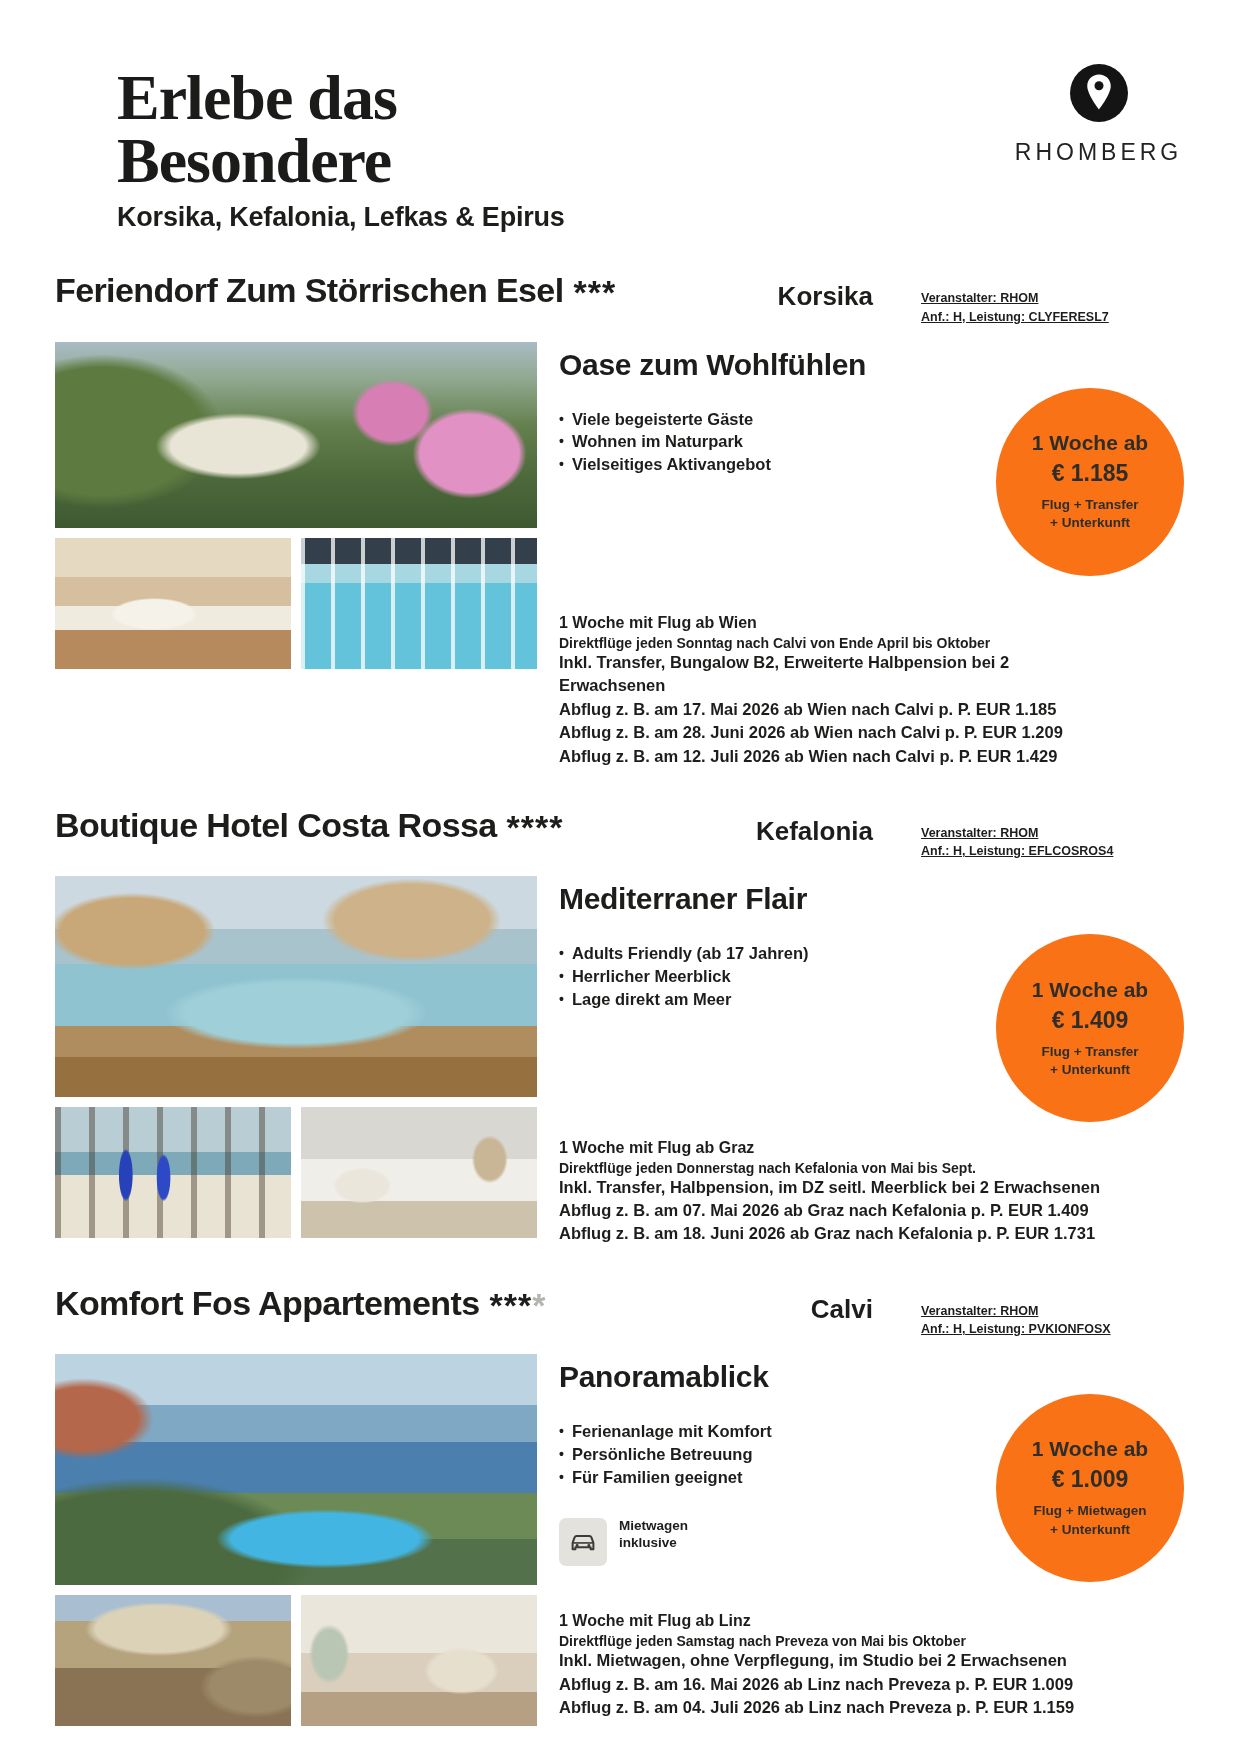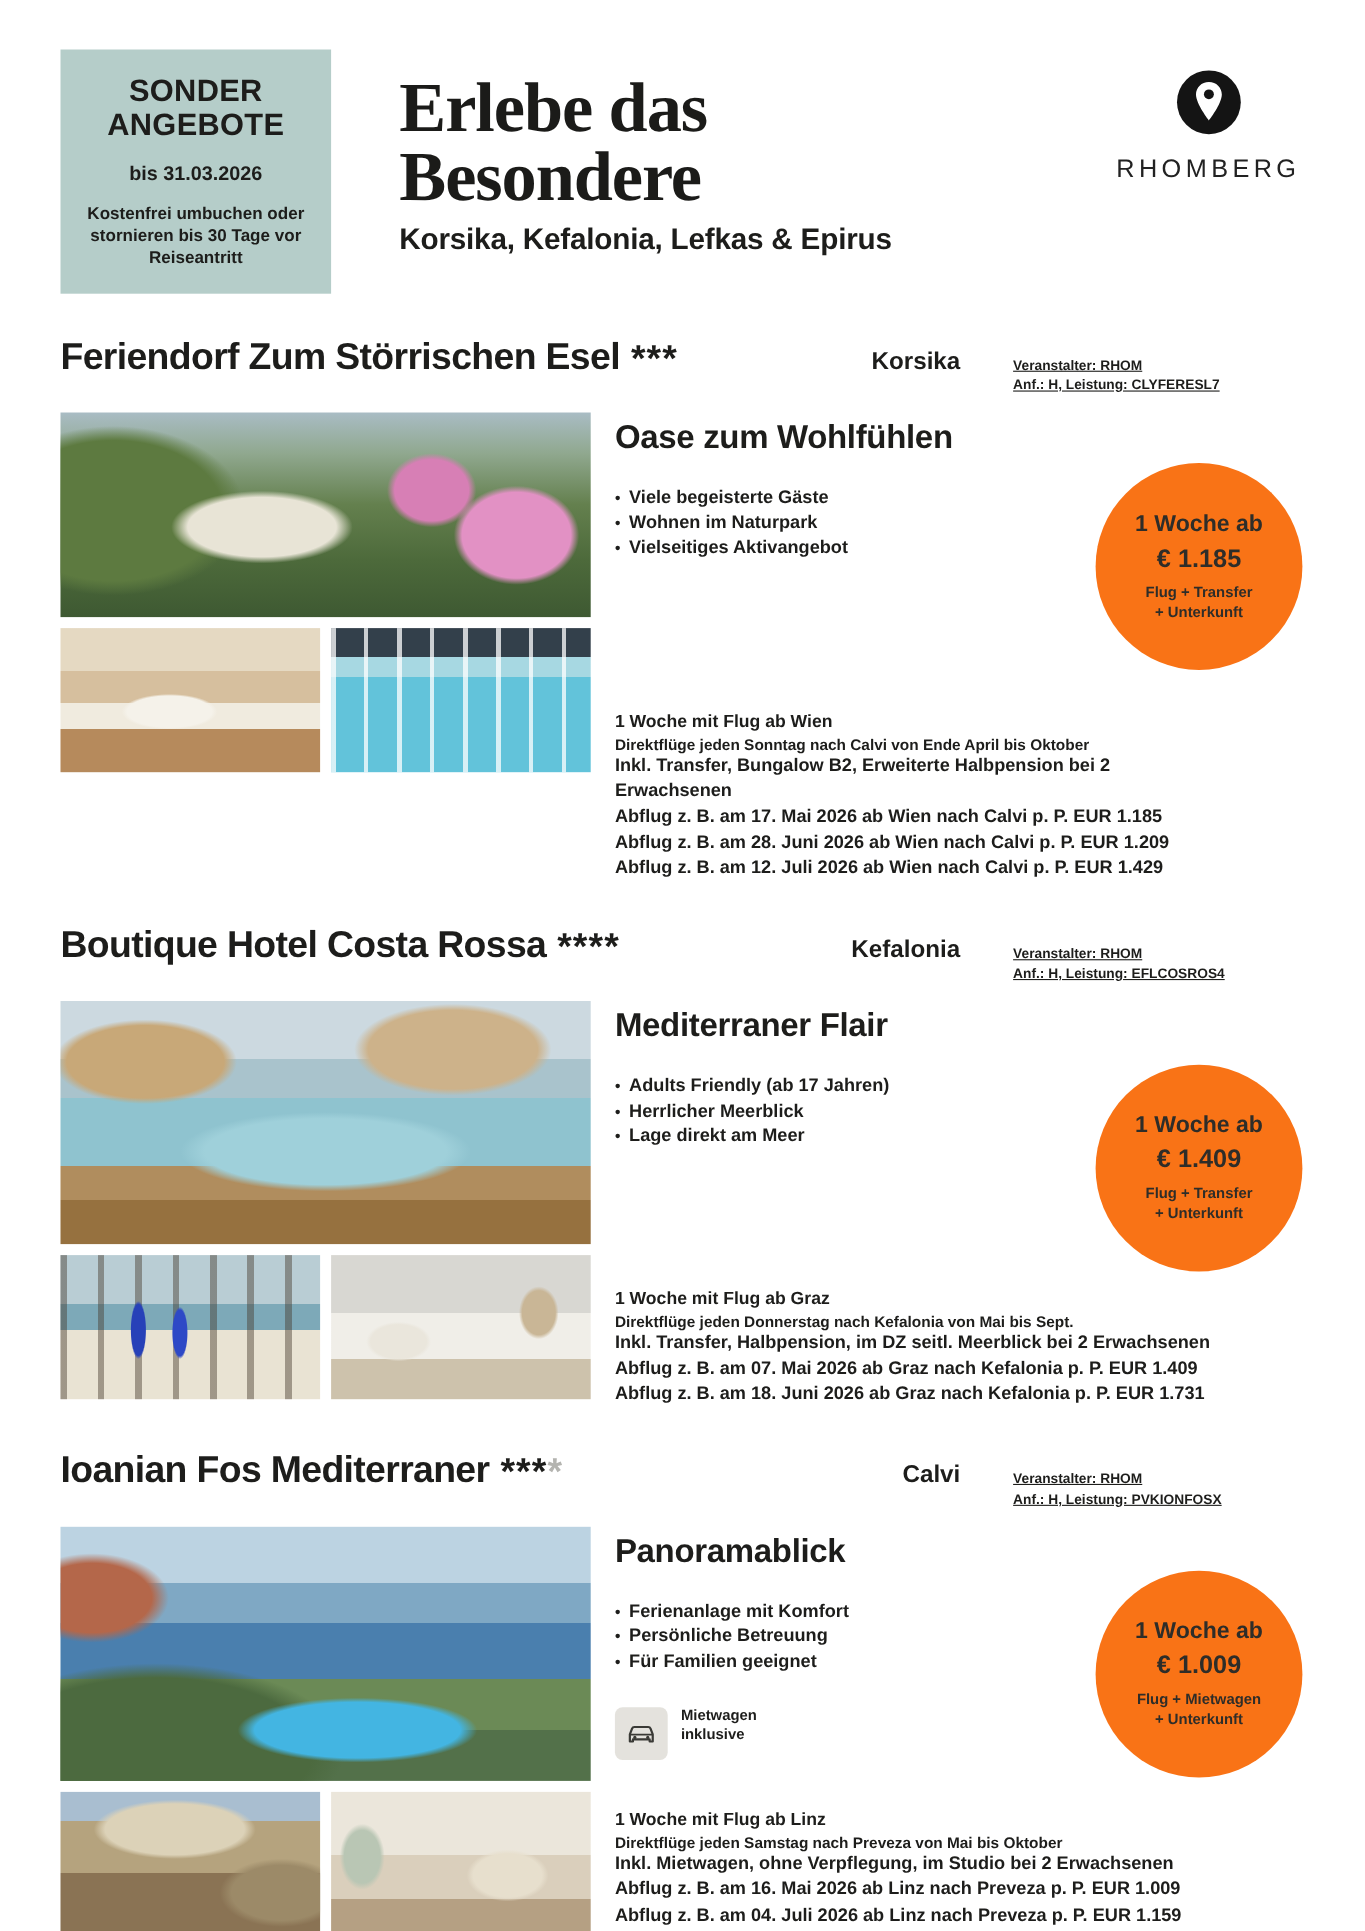--- a/index.html
+++ b/index.html
@@ -32,21 +32,21 @@
 
   .brand { width:175px; flex:none; display:flex; flex-direction:column; align-items:center; padding-top:18px; margin-left:10px; }
   .brand-name { font-size:23px; font-weight:500; letter-spacing:4px; margin-top:12px; color:#222; }
 
   
   .section { margin-top:40px; }
   .sec-header { display:flex; align-items:flex-start; }
   .hotel-name { font-size:34px; font-weight:900; letter-spacing:-.6px; line-height:1.05; white-space:nowrap; }
   .stars { font-size:34px; font-weight:900; margin-left:10px; letter-spacing:1px; }
   .star-muted { color:#b4b4b0; }
-  .region { font-size:22px; font-weight:800; margin-left:auto; margin-top:8px; white-space:nowrap; }
+  .region { font-size:26px; font-weight:800; margin-left:auto; margin-top:8px; white-space:nowrap; }
   .meta { width:265px; flex:none; margin-left:48px; margin-top:16px;text-decoration:underline; }
   .meta div { font-size:12.5px; font-weight:700; line-height:1.45; }
 
   .sec-body { display:flex; margin-top:16px; }
   .photos { width:482px; flex:none; }
   .photo-large { width:482px; border:0; }
   .photo-row { display:flex; gap:10px; margin-top:10px; }
   .photo-small { width:236px; height:131px; }
 
   .offer-right { flex:1; margin-left:22px; position:relative; min-height:330px; }
@@ -113,25 +113,20 @@
     linear-gradient(180deg, #a9bed0 0 20%, #b5a37e 20% 56%, #8a7354 56% 100%); }
   .p3c { background:
     radial-gradient(60px 38px at 68% 58%, #e7dfcd 0 52%, rgba(0,0,0,0) 62%),
     radial-gradient(34px 50px at 12% 45%, #b9c6b4 0 48%, rgba(0,0,0,0) 60%),
     linear-gradient(180deg, #ebe6db 0 44%, #dacfbc 44% 74%, #b5a083 74% 100%); }
 </style>
 </head>
 <body>
 
 <header class="hdr">
-  <div class="badge">
-    <div class="badge-title" style="max-width:200px;">SONDER ANGEBOTE</div>
-    <div class="badge-until">bis 31.03.2026</div>
-    <div class="badge-note">Kostenfrei umbuchen oder stornieren bis 30 Tage vor Reiseantritt</div>
-  </div>
 
   <div class="hdr-mid">
     <div class="page-title">
       <div>Erlebe das</div>
       <div>Besondere</div>
     </div>
     <div class="page-subtitle">Korsika, Kefalonia, Lefkas &amp; Epirus</div>
   </div>
 
   <div class="brand">
@@ -256,21 +251,21 @@
         <div class="details-line">Inkl. Transfer, Halbpension, im DZ seitl. Meerblick bei 2 Erwachsenen</div>
         <div class="details-line">Abflug z. B. am 07. Mai 2026 ab Graz nach Kefalonia p. P. EUR 1.409</div>
         <div class="details-line">Abflug z. B. am 18. Juni 2026 ab Graz nach Kefalonia p. P. EUR 1.731</div>
       </div>
     </div>
   </div>
 </section>
 
 <section class="section">
   <div class="sec-header">
-    <span class="hotel-name">Ioanian Fos Mediterraner</span>
+    <span class="hotel-name">Komfort Fos Appartements</span>
     <span class="stars"><span>***</span><span class="star-muted">*</span></span>
     <span class="region">Calvi</span>
     <div class="meta">
       <div>Veranstalter: RHOM</div>
       <div>Anf.: H, Leistung: PVKIONFOSX</div>
     </div>
   </div>
 
   <div class="sec-body">
     <div class="photos">

